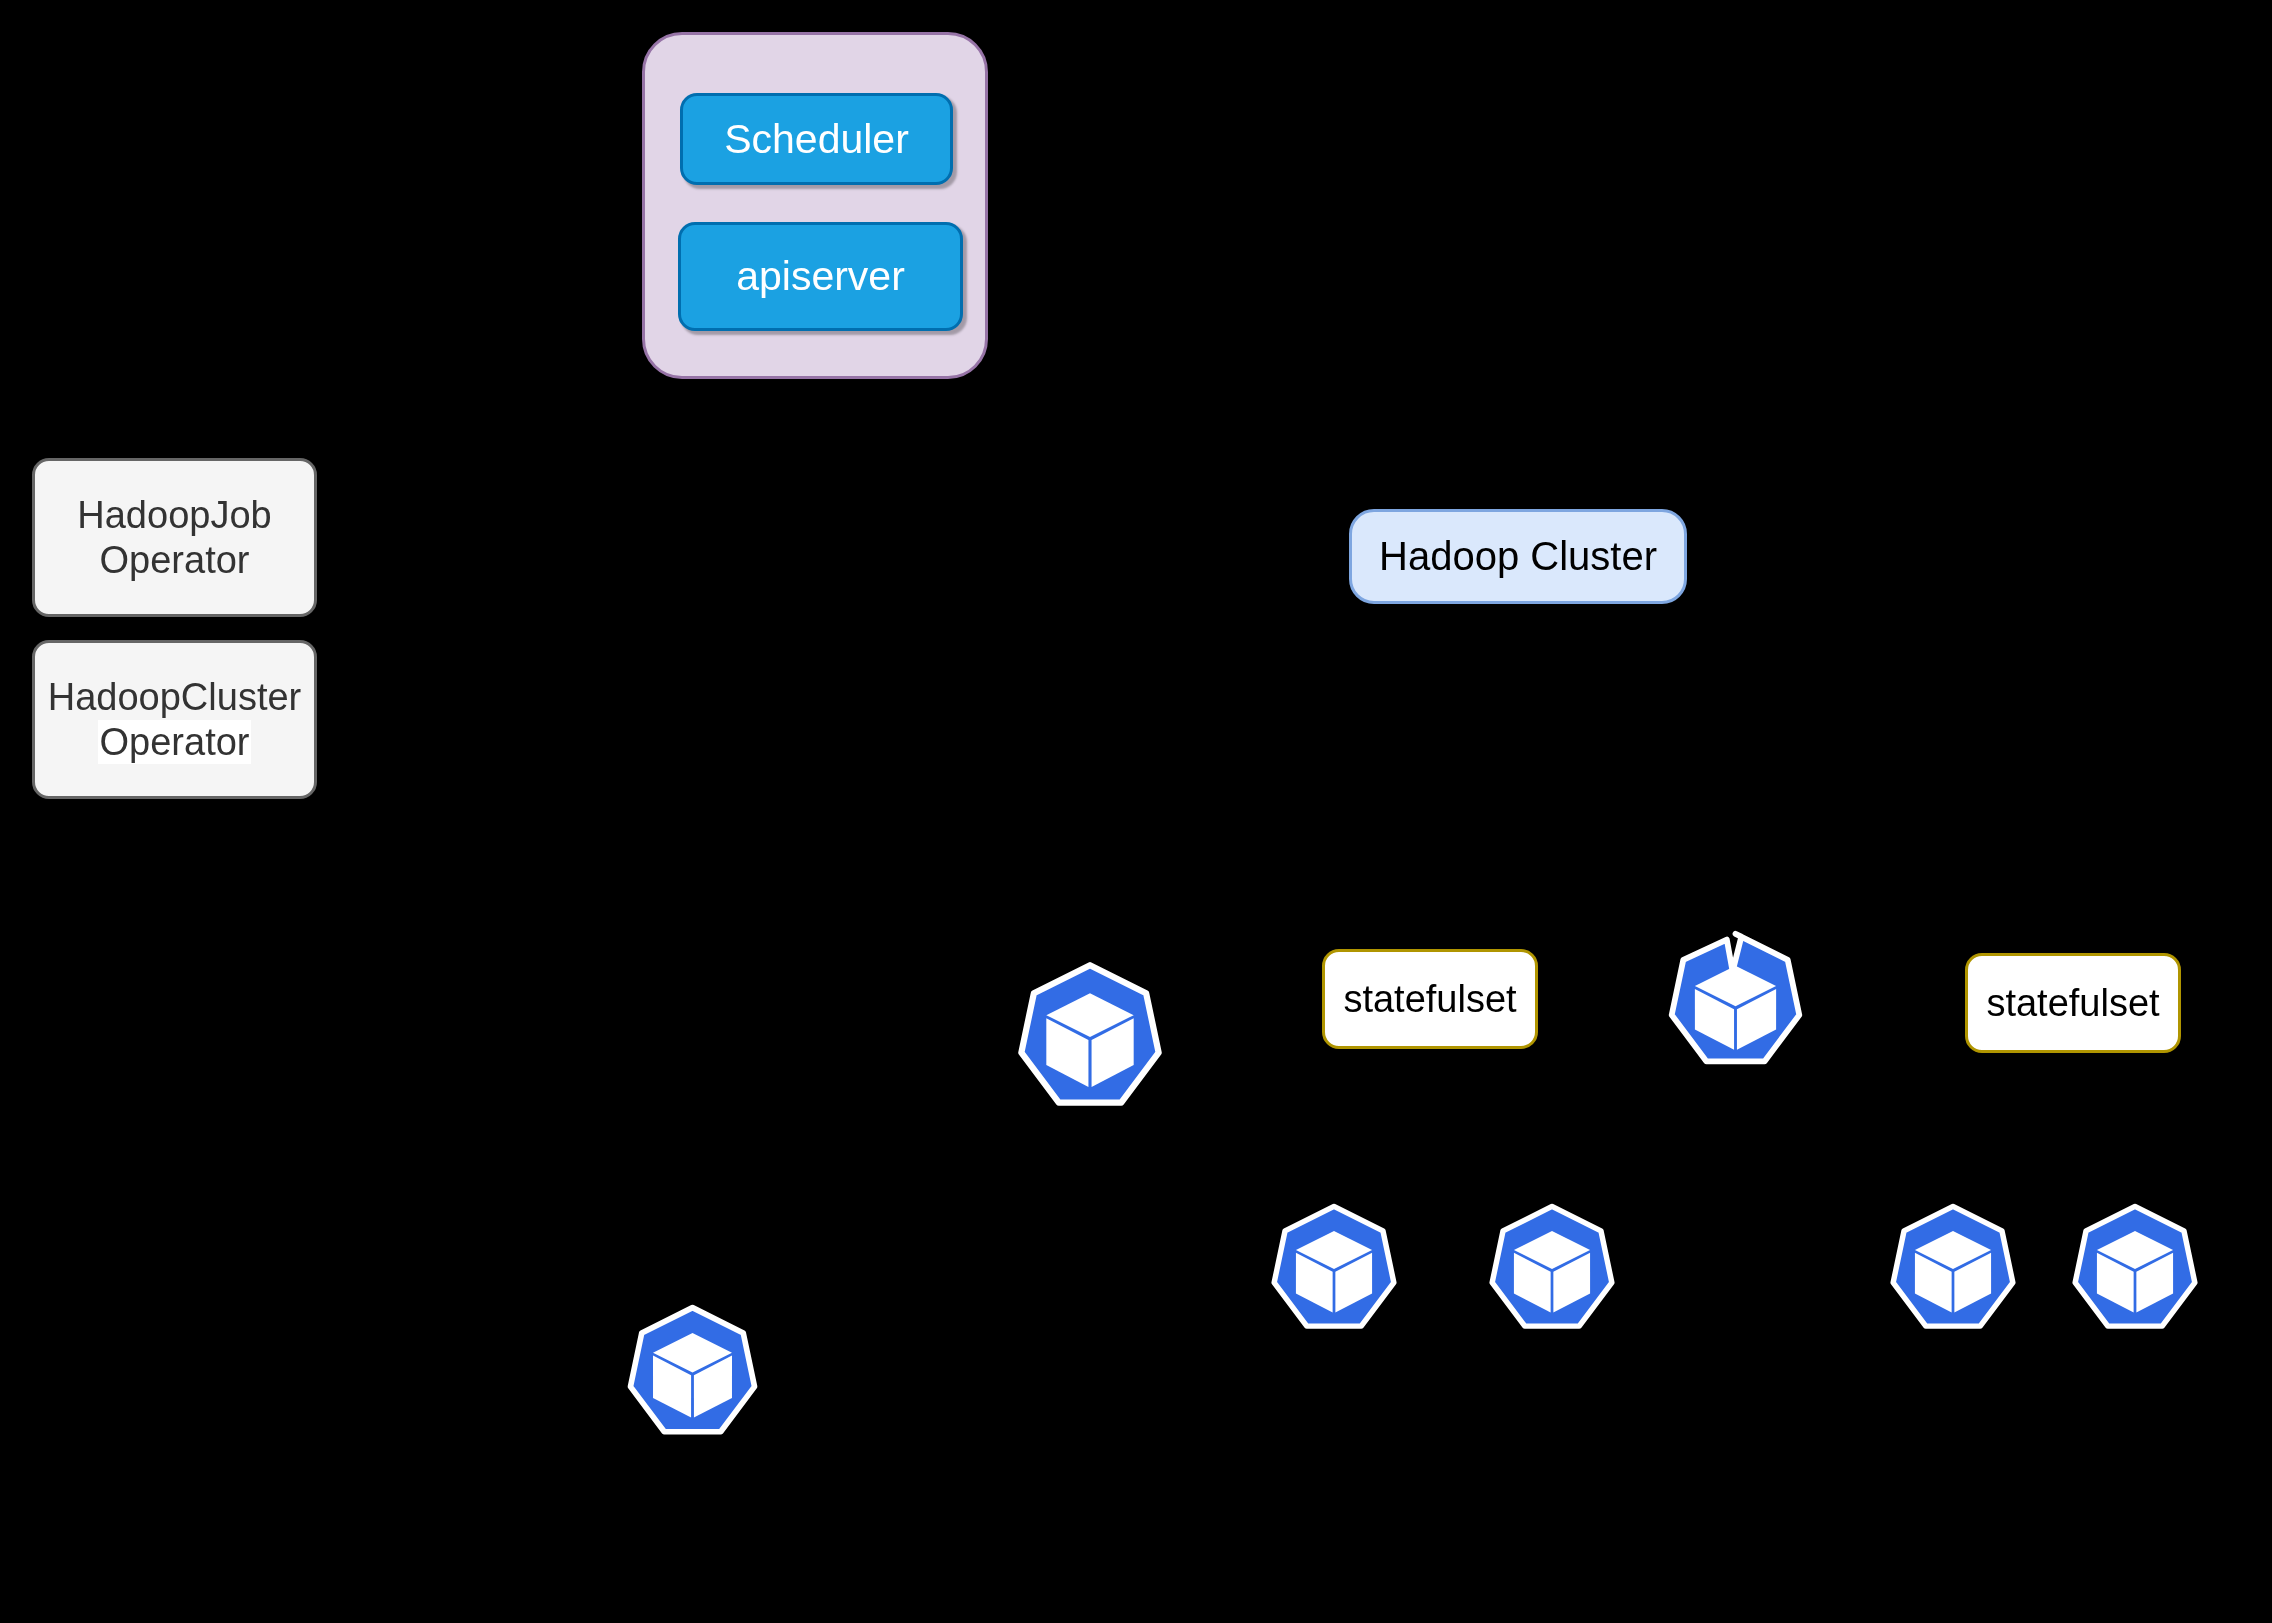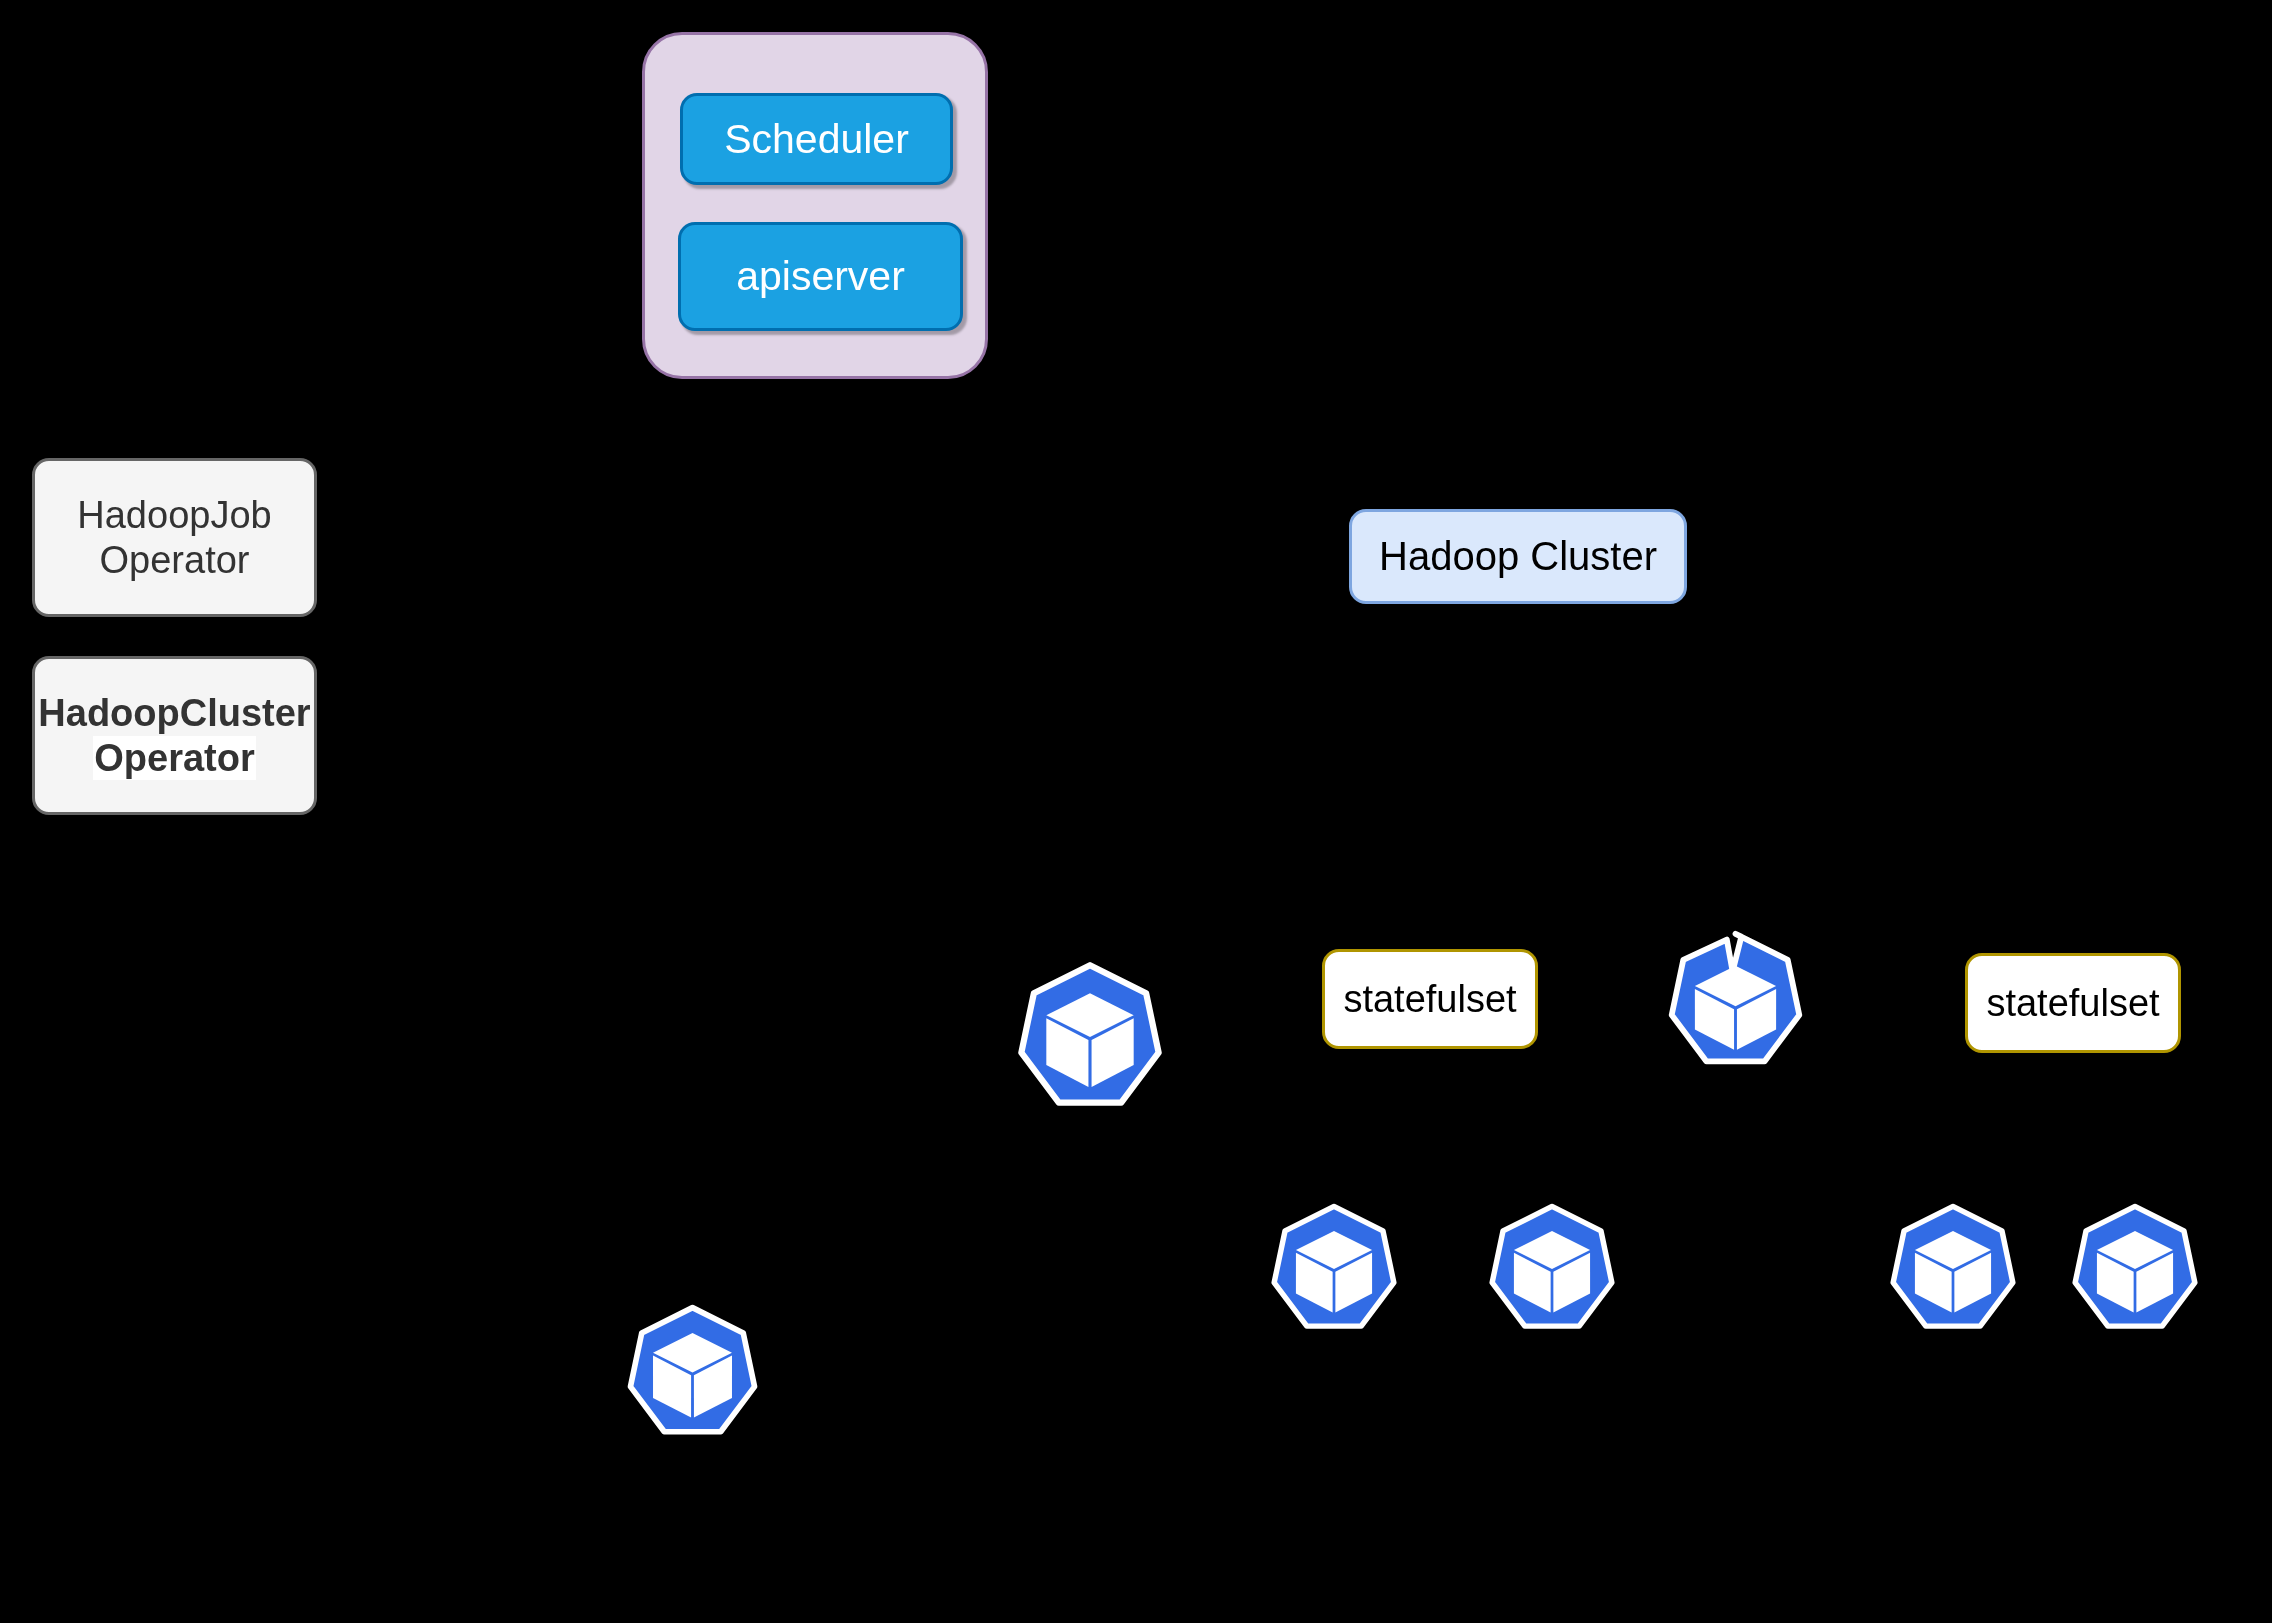--- a/index.html
+++ b/index.html
@@ -57,21 +57,21 @@
   }
   .gray-box .line2-hl {
     background: #FFFFFF;
     padding: 0 1.5px;
   }
 
   
   .lblue-box {
     background: #DAE8FC;
     border: 3.1px solid #7EA6E0;
-    border-radius: 17px;
+    border-radius: 25px;
     color: #000000;
     font-size: 40px;
     box-shadow: 3.1px 3.1px 2.3px rgba(0,0,0,0.3);
   }
 
   
   .yellow-box {
     background: #ffffff;
     border: 3.1px solid #B09500;
     border-radius: 17px;
@@ -126,21 +126,21 @@
 
   <div class="node blue-box" style="left:678px; top:222px; width:285px; height:109px;">
     <span>apiserver</span>
   </div>
 
   <div class="node gray-box" style="left:32px; top:458px; width:285px; height:159px;">
     <span>HadoopJob</span>
     <span>Operator</span>
   </div>
 
-  <div class="node gray-box" style="left:32px; top:656px; width:285px; height:159px;font-weight:bold;">
+  <div class="node gray-box" style="left:32px; top:640px; width:285px; height:159px;">
     <span>HadoopCluster</span>
     <span class="line2-hl">Operator</span>
   </div>
 
   <div class="node lblue-box" style="left:1349px; top:509px; width:338px; height:95px;">
     <span>Hadoop Cluster</span>
   </div>
 
   <div class="node yellow-box" style="left:1322px; top:949px; width:216px; height:100px;">
     <span>statefulset</span>

